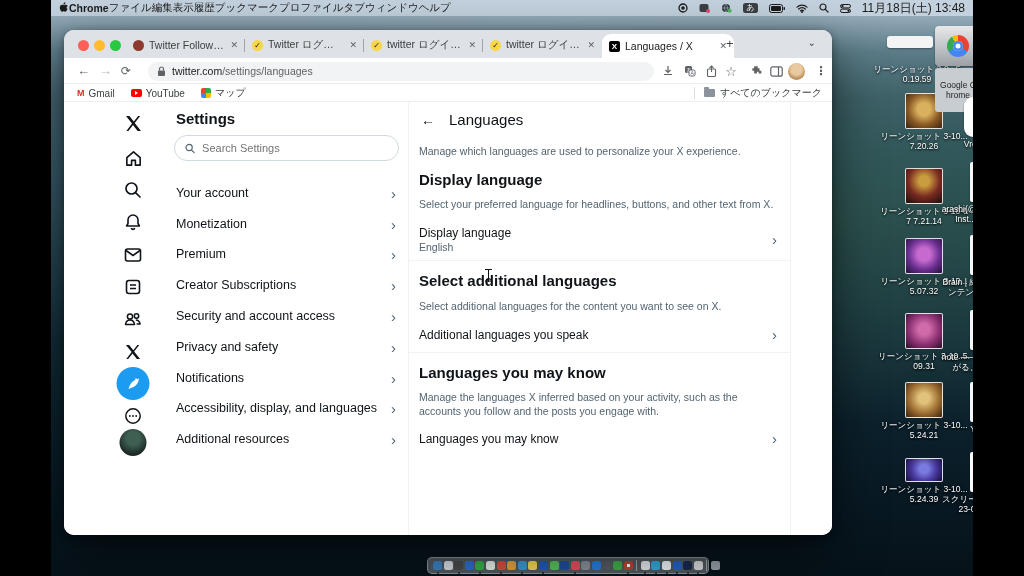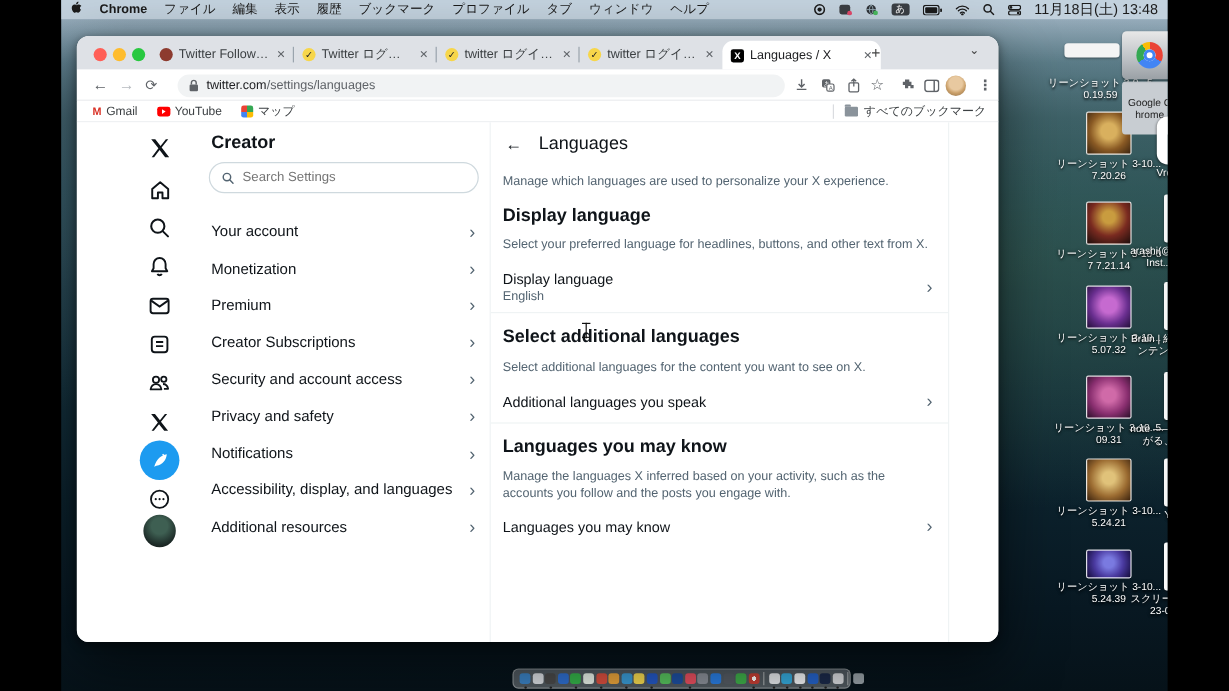--- a/index.html
+++ b/index.html
@@ -12,21 +12,21 @@
     background:
       radial-gradient(130% 60% at 78% 38%, rgba(55,94,74,.55) 0%, rgba(30,60,55,.0) 60%),
       radial-gradient(120% 50% at 20% 30%, rgba(90,120,130,.35) 0%, rgba(20,45,55,0) 60%),
       linear-gradient(180deg,#a9bdcb 0%,#93a9b8 3%,#5f7f8e 9%,#40626f 17%,#2c5260 28%,#1d3d4a 42%,#14303c 56%,#0c222d 72%,#081822 88%,#061219 100%);
   }
 
   
   .mb { position:absolute; left:0; top:0; width:100%; height:16px;
     background:rgba(197,212,223,.92); display:flex; align-items:center;
     font-size:10.5px; color:#1b1b1b; padding:0 8px; }
-  .mb-left { display:flex; align-items:center; gap:14px; }
+  .mb-left { display:flex; align-items:center; }
   .mb-item { white-space:nowrap; }
   .mb-item.bold { font-weight:bold; }
   .mb-right { margin-left:auto; display:flex; align-items:center; gap:11px; }
   .mb-right svg { display:block; }
   .inputsrc { background:#3a3f45; color:#fff; font-size:8px; border-radius:2.5px;
     padding:1px 3.5px; line-height:1; }
   .clock { font-size:12px; }
 
   
   .dicon { position:absolute; display:flex; flex-direction:column; align-items:center; }
@@ -489,21 +489,21 @@
         <span class="fab">
             <svg width="16" height="16" viewBox="0 0 16 16">
               <path d="M3 13C5 6 9 3.5 13.5 2.5 13 7 10.5 11 4.8 12.2z" fill="#fff"></path>
               <path d="M10 2.5l1.8 1.8" stroke="#fff" stroke-width="1.2"></path>
             </svg>
           </span>
         <span class="railava"></span>
       </div>
 
       <div class="setcol">
-        <div class="set-title">Creator</div>
+        <div class="set-title">Settings</div>
         <div class="ssearch">
           <svg width="11" height="11" viewBox="0 0 11 11">
               <circle cx="4.5" cy="4.5" r="3.4" fill="none" stroke="#536471" stroke-width="1.3"></circle>
               <path d="M7.2 7.2L10 10" stroke="#536471" stroke-width="1.3" stroke-linecap="round"></path>
             </svg>
           <input placeholder="Search Settings" style="">
         </div>
         <div class="srow" style="top:76px">
             <span>Your account</span>
             <span class="chev">›</span>

